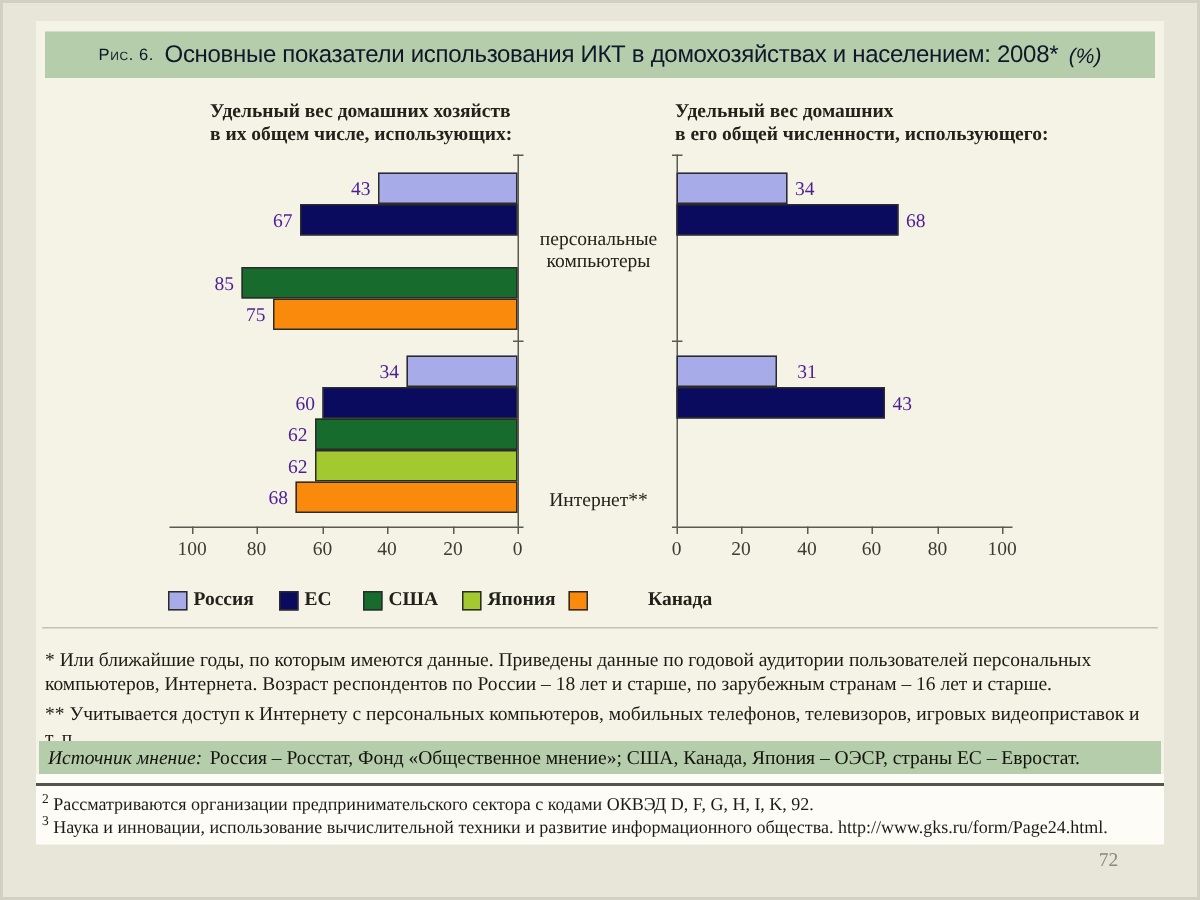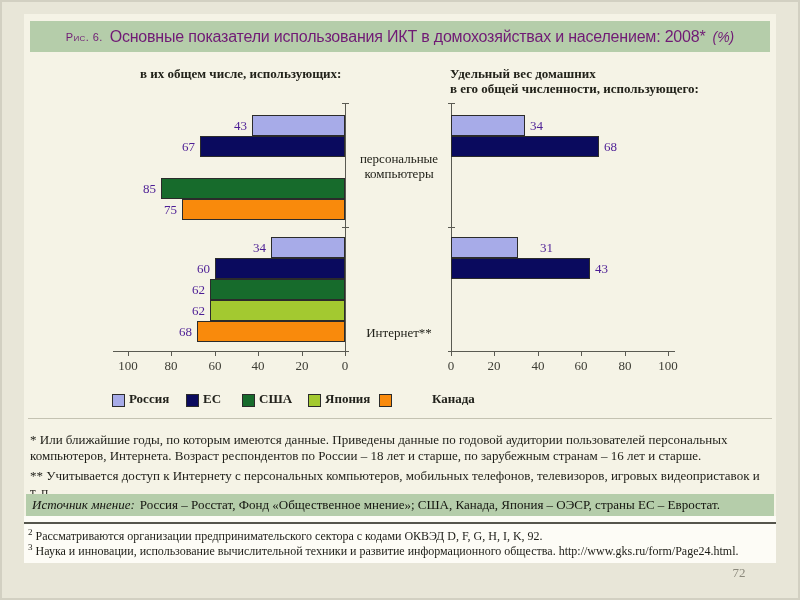--- a/index.html
+++ b/index.html
@@ -7,21 +7,21 @@
     width:800px;height:600px;position:relative;overflow:hidden;
     background:#e8e6d8;
     font-family:"Liberation Serif","DejaVu Serif",serif;
   }
   #slide{position:absolute;inset:0;box-shadow:inset 0 0 0 2px #d2d0c2;}
   .card-cream{position:absolute;left:24px;top:14px;width:752px;height:502px;background:#f5f3e6;}
   .card-white{position:absolute;left:24px;top:516px;width:752px;height:47px;background:#fdfcf6;}
   .title-band{
     position:absolute;left:30px;top:21px;width:740px;height:31px;background:#b5cdaa;
     display:flex;align-items:center;justify-content:center;gap:7px;
-    font-family:"Liberation Sans","DejaVu Sans",sans-serif;color:#701a75;
+    font-family:"Liberation Sans","DejaVu Sans",sans-serif;color:#0f172a;
   }
   .fig-label{font-size:11px;font-variant:small-caps;letter-spacing:.4px;}
   .fig-title{font-size:16px;font-weight:normal;letter-spacing:-.2px;}
   .fig-units{font-size:14px;font-style:italic;}
   .hdr{position:absolute;font-weight:bold;font-size:13px;line-height:15px;color:#22221a;}
   .hdr-left{left:140px;top:66px;}
   .hdr-right{left:450px;top:66px;}
   .cat{position:absolute;left:349px;width:100px;text-align:center;font-size:13px;line-height:15px;color:#22221a;}
   .cat-pc{top:151px;}
   .cat-int{top:277px;margin-top:48px;}
@@ -55,20 +55,21 @@
   <div class="card-cream"></div>
   <div class="card-white"></div>
 
   <div class="title-band">
     <span class="fig-label">Рис. 6.</span>
     <span class="fig-title">Основные показатели использования ИКТ в домохозяйствах и населением: 2008*</span>
     <span class="fig-units">(%)</span>
   </div>
 
   <div class="hdr hdr-left">
+    <div>Удельный вес домашних хозяйств</div>
     <div>в их общем числе, использующих:</div>
   </div>
 
   <div class="hdr hdr-right">
     <div>Удельный вес домашних</div>
     <div>в его общей численности, использующего:</div>
   </div>
 
   <div id="chart-layer">
       <div class="axis" style="position: absolute; left: 345px; top: 103px; width: 1px; height: 248px;"></div>
@@ -119,21 +120,21 @@
       <div class="tick-label" style="position: absolute; left: 566px; top: 358px; width: 30px; text-align: center;">60</div>
       <div class="axis" style="position: absolute; left: 625px; top: 351px; width: 1px; height: 5px;"></div>
       <div class="tick-label" style="position: absolute; left: 610px; top: 358px; width: 30px; text-align: center;">80</div>
       <div class="axis" style="position: absolute; left: 668px; top: 351px; width: 1px; height: 5px;"></div>
       <div class="tick-label" style="position: absolute; left: 653px; top: 358px; width: 30px; text-align: center;">100</div>
       <div class="bar" style="position: absolute; left: 451px; top: 115px; width: 74px; height: 21px; background: rgb(167, 171, 232);"></div>
       <div class="bar-label" style="position: absolute; left: 530px; top: 118px; width: 30px; text-align: left;">34</div>
       <div class="bar" style="position: absolute; left: 451px; top: 136px; width: 148px; height: 21px; background: rgb(10, 10, 94);"></div>
       <div class="bar-label" style="position: absolute; left: 604px; top: 139px; width: 30px; text-align: left;">68</div>
       <div class="bar" style="position: absolute; left: 451px; top: 237px; width: 67px; height: 21px; background: rgb(167, 171, 232);"></div>
-      <div class="bar-label" style="position: absolute; left: 523px; top: 240px; width: 30px; text-align: right;">31</div>
+      <div class="bar-label" style="position: absolute; left: 523px; top: 240px; width: 30px; text-align: center;">31</div>
       <div class="bar" style="position: absolute; left: 451px; top: 258px; width: 139px; height: 21px; background: rgb(10, 10, 94);"></div>
       <div class="bar-label" style="position: absolute; left: 595px; top: 261px; width: 30px; text-align: left;">43</div>
     </div>
 
   <div class="cat cat-pc">персональные компьютеры</div>
   <div class="cat cat-int">Интернет**</div>
 
   <div id="legend">
       <div class="swatch" style="position: absolute; left: 112px; top: 394px; width: 11px; height: 11px; background: rgb(167, 171, 232);"></div>
       <div class="legend-label" style="position: absolute; left: 129px; top: 391px;">Россия</div>

